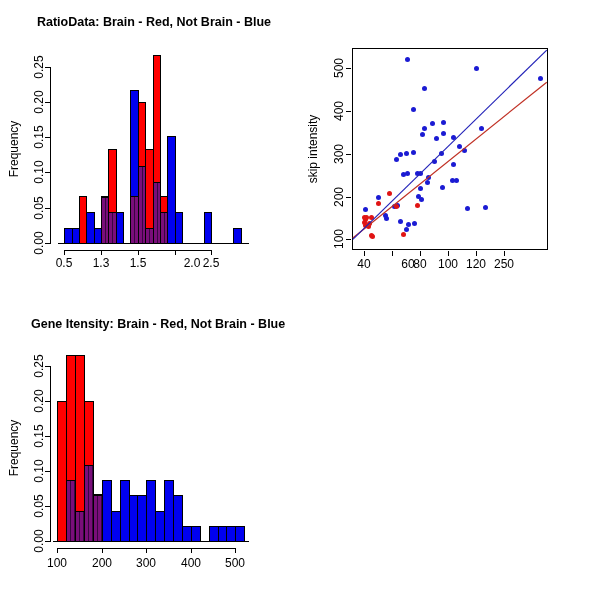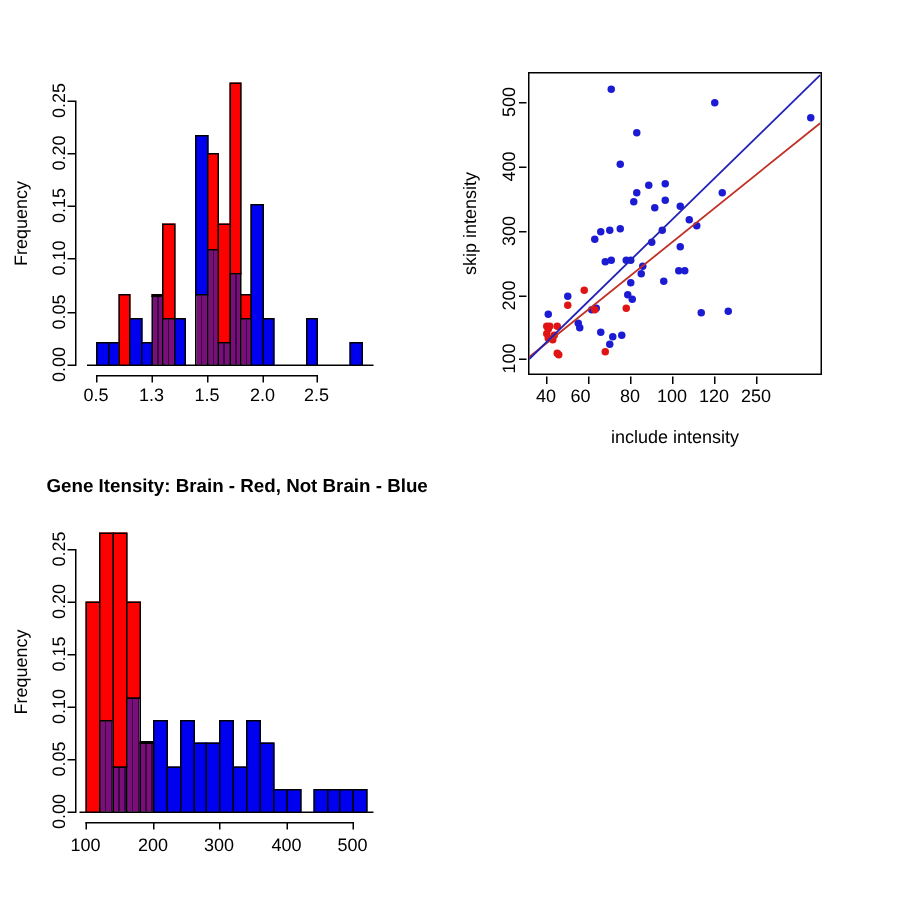--- a/index.html
+++ b/index.html
@@ -26,26 +26,26 @@
   .dot{position:absolute;width:5px;height:5px;border-radius:50%;}
   .scatter-box{position:absolute;box-sizing:border-box;border:1px solid #000;background:transparent;}
   #info-panel{position:absolute;left:351px;top:349px;width:199px;height:201px;}
   .info-line{position:absolute;left:13px;font-size:12.5px;white-space:nowrap;}
 </style>
 </head>
 <body>
 
 <div id="canvas" style="background: rgb(255, 255, 255);">
 
+  <div class="title" id="title-ratio">RatioData: Brain - Red, Not Brain - Blue</div>
   <div class="title" id="title-gene">Gene Itensity: Brain - Red, Not Brain - Blue</div>
 
   <div class="vlab" id="ylab-ratio">Frequency</div>
 
   <div class="vlab" id="ylab-scatter">skip intensity</div>
-  <div class="xlab" id="xlab-scatter">include intensity</div>
 
   <div class="vlab" id="ylab-gene">Frequency</div>
 
   <div class="plot-layer" id="plot-0">
       <div class="axis-line" style="position: absolute; left: 58px; top: 243px; width: 191px; height: 1px; background: rgb(0, 0, 0);"></div>
       <div class="bar-seg" style="position: absolute; left: 64px; top: 228px; width: 9px; height: 16px; background: rgb(0, 0, 240);"></div>
       <div class="bar-seg" style="position: absolute; left: 72px; top: 228px; width: 8px; height: 16px; background: rgb(0, 0, 240);"></div>
       <div class="bar-seg" style="position: absolute; left: 79px; top: 196px; width: 8px; height: 48px; background: rgb(255, 0, 0);"></div>
       <div class="bar-seg" style="position: absolute; left: 86px; top: 212px; width: 9px; height: 32px; background: rgb(0, 0, 240);"></div>
       <div class="bar-seg" style="position: absolute; left: 94px; top: 228px; width: 8px; height: 16px; background: rgb(0, 0, 240);"></div>
@@ -69,21 +69,21 @@
       <div class="bar-seg" style="position: absolute; left: 204px; top: 212px; width: 8px; height: 32px; background: rgb(0, 0, 240);"></div>
       <div class="bar-seg" style="position: absolute; left: 233px; top: 228px; width: 9px; height: 16px; background: rgb(0, 0, 240);"></div>
       <div class="axis-line" style="position: absolute; left: 64px; top: 250px; width: 148px; height: 1px; background: rgb(0, 0, 0);"></div>
       <div class="tick" style="position: absolute; left: 64px; top: 250px; width: 1px; height: 5px; background: rgb(0, 0, 0);"></div>
       <div class="tick-label" style="position: absolute; left: 44px; top: 256px; width: 40px;">0.5</div>
       <div class="tick" style="position: absolute; left: 101px; top: 250px; width: 1px; height: 5px; background: rgb(0, 0, 0);"></div>
       <div class="tick-label" style="position: absolute; left: 81px; top: 256px; width: 40px;">1.3</div>
       <div class="tick" style="position: absolute; left: 138px; top: 250px; width: 1px; height: 5px; background: rgb(0, 0, 0);"></div>
       <div class="tick-label" style="position: absolute; left: 118px; top: 256px; width: 40px;">1.5</div>
       <div class="tick" style="position: absolute; left: 175px; top: 250px; width: 1px; height: 5px; background: rgb(0, 0, 0);"></div>
-      <div class="tick-label" style="position: absolute; left: 155px; top: 256px; width: 40px;">2.0</div>
+      <div class="tick-label" style="position: absolute; left: 172px; top: 256px; width: 40px;">2.0</div>
       <div class="tick" style="position: absolute; left: 211px; top: 250px; width: 1px; height: 5px; background: rgb(0, 0, 0);"></div>
       <div class="tick-label" style="position: absolute; left: 191px; top: 256px; width: 40px;">2.5</div>
       <div class="axis-line" style="position: absolute; left: 50px; top: 67px; width: 1px; height: 177px; background: rgb(0, 0, 0);"></div>
       <div class="tick" style="position: absolute; left: 45px; top: 243px; width: 5px; height: 1px; background: rgb(0, 0, 0);"></div>
       <div class="tick-label vert" style="position: absolute; left: 19px; top: 236px; width: 40px; height: 14px;">0.00</div>
       <div class="tick" style="position: absolute; left: 45px; top: 208px; width: 5px; height: 1px; background: rgb(0, 0, 0);"></div>
       <div class="tick-label vert" style="position: absolute; left: 19px; top: 201px; width: 40px; height: 14px;">0.05</div>
       <div class="tick" style="position: absolute; left: 45px; top: 172px; width: 5px; height: 1px; background: rgb(0, 0, 0);"></div>
       <div class="tick-label vert" style="position: absolute; left: 19px; top: 165px; width: 40px; height: 14px;">0.10</div>
       <div class="tick" style="position: absolute; left: 45px; top: 137px; width: 5px; height: 1px; background: rgb(0, 0, 0);"></div>
@@ -91,21 +91,21 @@
       <div class="tick" style="position: absolute; left: 45px; top: 102px; width: 5px; height: 1px; background: rgb(0, 0, 0);"></div>
       <div class="tick-label vert" style="position: absolute; left: 19px; top: 95px; width: 40px; height: 14px;">0.20</div>
       <div class="tick" style="position: absolute; left: 45px; top: 67px; width: 5px; height: 1px; background: rgb(0, 0, 0);"></div>
       <div class="tick-label vert" style="position: absolute; left: 19px; top: 60px; width: 40px; height: 14px;">0.25</div>
     </div>
   <div class="plot-layer" id="plot-1">
       <div class="scatter-box" style="position: absolute; left: 352px; top: 48px; width: 196px; height: 202px;"></div>
       <div class="tick" style="position: absolute; left: 364px; top: 251px; width: 1px; height: 5px; background: rgb(0, 0, 0);"></div>
       <div class="tick-label" style="position: absolute; left: 344px; top: 257px; width: 40px;">40</div>
       <div class="tick" style="position: absolute; left: 392px; top: 251px; width: 1px; height: 5px; background: rgb(0, 0, 0);"></div>
-      <div class="tick-label" style="position: absolute; left: 367px; top: 257px; width: 40px;">60</div>
+      <div class="tick-label" style="position: absolute; left: 388px; top: 257px; width: 40px;">60</div>
       <div class="tick" style="position: absolute; left: 420px; top: 251px; width: 1px; height: 5px; background: rgb(0, 0, 0);"></div>
       <div class="tick-label" style="position: absolute; left: 400px; top: 257px; width: 40px;">80</div>
       <div class="tick" style="position: absolute; left: 448px; top: 251px; width: 1px; height: 5px; background: rgb(0, 0, 0);"></div>
       <div class="tick-label" style="position: absolute; left: 428px; top: 257px; width: 40px;">100</div>
       <div class="tick" style="position: absolute; left: 476px; top: 251px; width: 1px; height: 5px; background: rgb(0, 0, 0);"></div>
       <div class="tick-label" style="position: absolute; left: 456px; top: 257px; width: 40px;">120</div>
       <div class="tick" style="position: absolute; left: 504px; top: 251px; width: 1px; height: 5px; background: rgb(0, 0, 0);"></div>
       <div class="tick-label" style="position: absolute; left: 484px; top: 257px; width: 40px;">250</div>
       <div class="tick" style="position: absolute; left: 346px; top: 239px; width: 5px; height: 1px; background: rgb(0, 0, 0);"></div>
       <div class="tick-label vert" style="position: absolute; left: 319px; top: 232px; width: 40px; height: 14px;">100</div>

